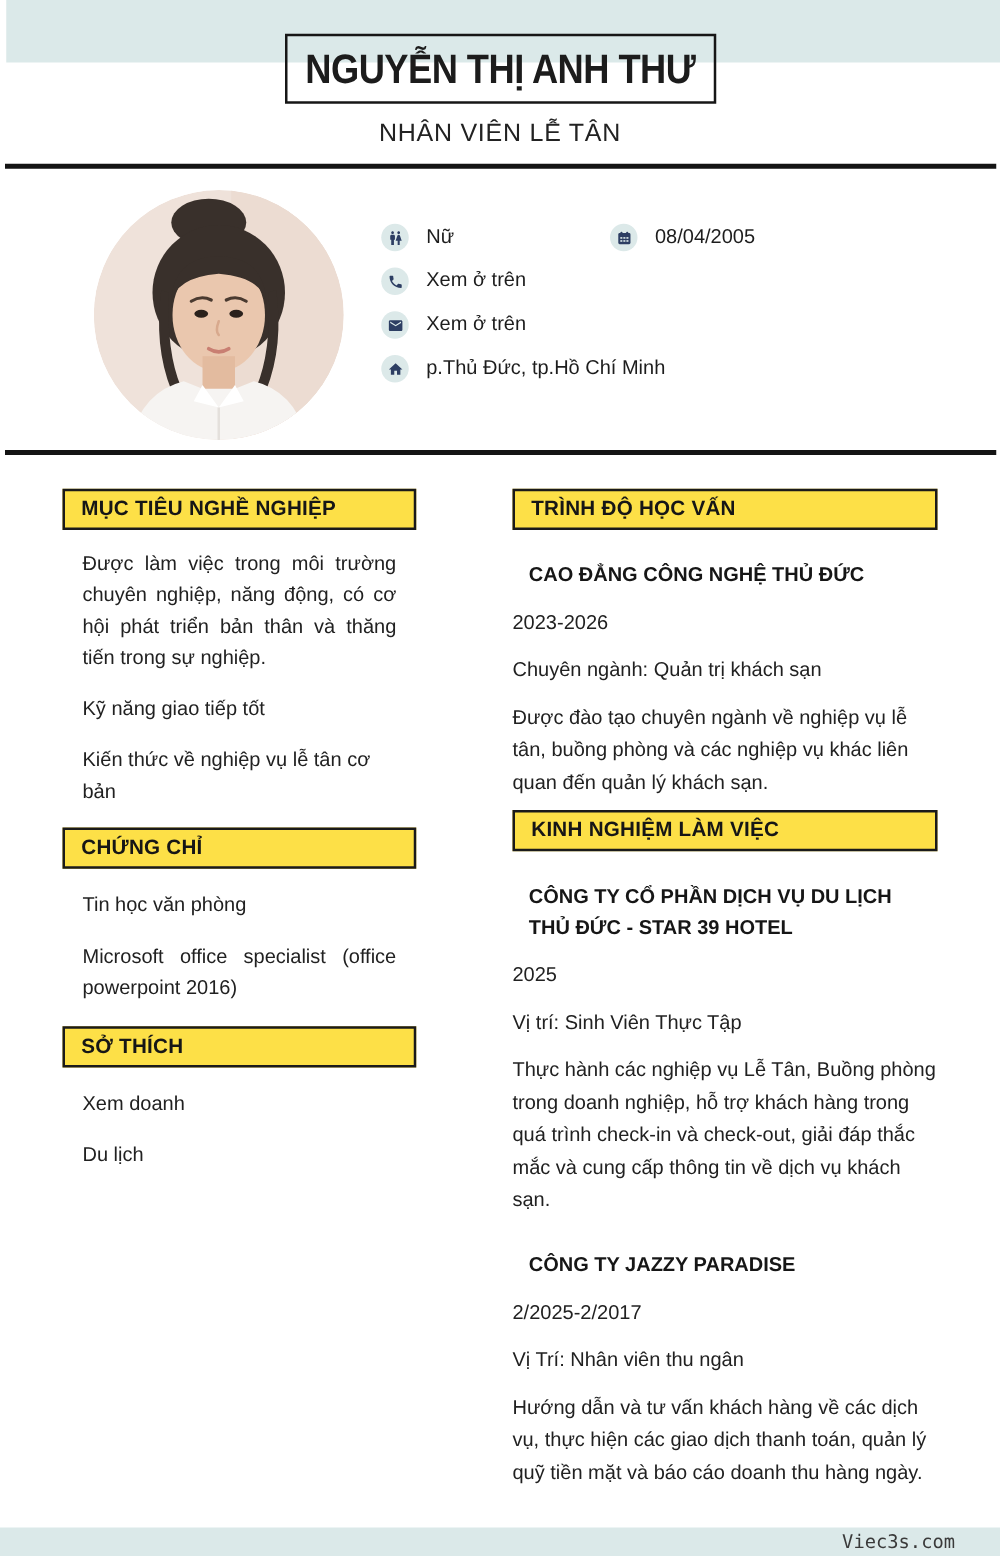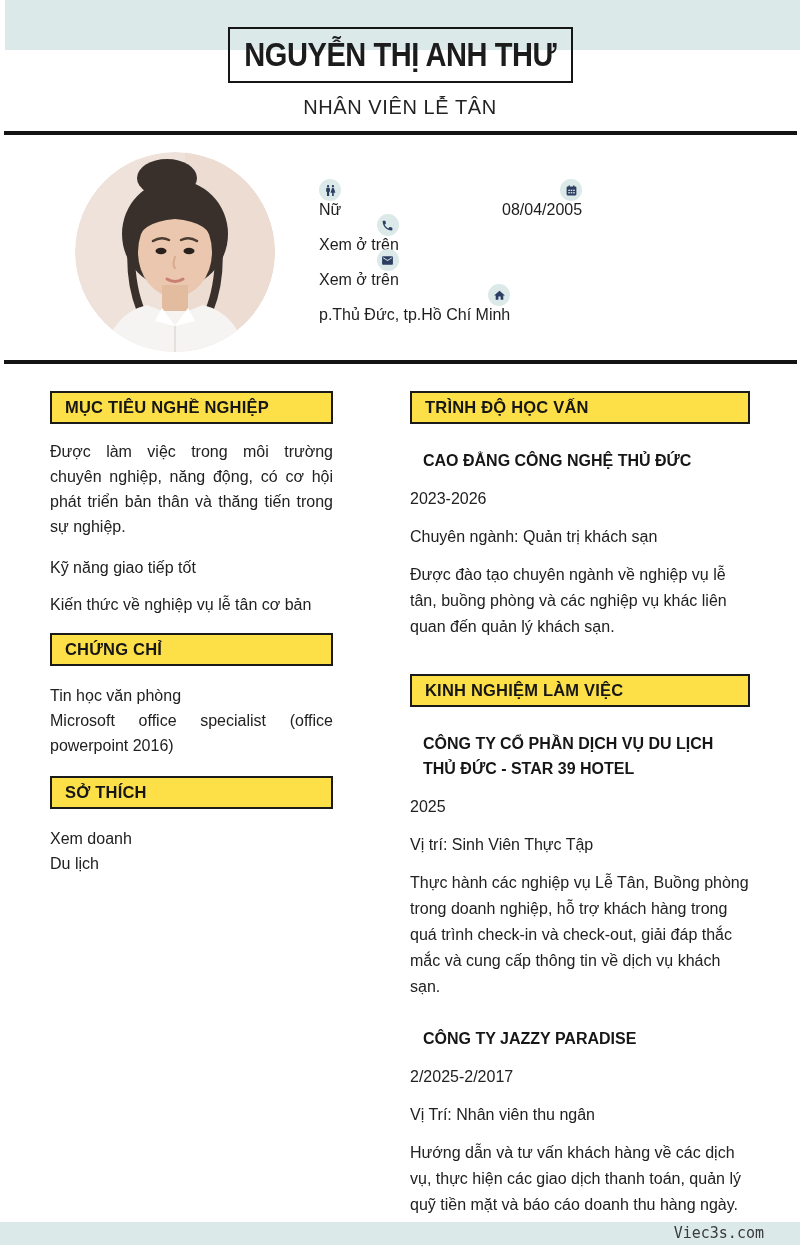--- a/index.html
+++ b/index.html
@@ -20,41 +20,41 @@
   .subtitle{position:absolute;left:0;top:96px;width:800px;text-align:center;
     font-size:20px;letter-spacing:0.6px;color:#222;}
 
   .rule{position:absolute;left:4px;right:3px;height:4px;background:#141414;}
   .rule-1{top:131px;}
   .rule-2{top:360px;}
 
   .photo{position:absolute;left:75px;top:152px;width:200px;height:200px;border-radius:50%;overflow:hidden;}
   .photo svg{display:block;width:100%;height:100%;}
 
-  .info-row{position:absolute;display:flex;align-items:flex-end;flex-direction:column;}
+  .info-row{position:absolute;display:flex;align-items:center;}
   .icon-circle{width:22px;height:22px;border-radius:50%;background:#dce9e9;
     display:flex;align-items:center;justify-content:center;flex:0 0 auto;color:#2d3e63;}
   .icon-circle svg{width:13px;height:13px;display:block;}
   .info-text{margin-left:14px;font-size:16px;color:#1d1d1d;white-space:nowrap;}
 
   .col{position:absolute;top:391px;}
   .col-left{left:50px;width:283px;}
   .col-right{left:410px;width:340px;}
 
   .sec-box{border:2px solid #1a1a1a;box-sizing:border-box;height:33px;
     display:flex;align-items:center;padding:0 13px;font-size:16.5px;font-weight:700;
     letter-spacing:0.2px;color:#161616;background:#fde047;}
-  .para{margin:0;font-size:16px;line-height:25px;}
+  .para{margin:16px;font-size:16px;line-height:25px;}
   .justify{text-align:justify;}
   .rcol-para{margin:0;font-size:16px;line-height:26px;}
   .bold-head{margin:13px;font-size:16px;line-height:25px;font-weight:700;color:#161616;}
 
   .mt-15{margin-top:15px;} .mt-21{margin-top:21px;} .mt-16{margin-top:16px;}
   .mt-12{margin-top:12px;} .mt-13{margin-top:13px;} .mt-17{margin-top:17px;}
-  .mt-18{margin-top:18px;} .mt-22{margin-top:34px;}
+  .mt-18{margin-top:18px;} .mt-22{margin-top:8px;}
   .mt-24{margin-top:24px;} .mt-26{margin-top:26px;}
 </style>
 </head>
 <body>
 
 <div class="band-top"></div>
 
 <div class="name-box">
   <div class="name">NGUYỄN THỊ ANH THƯ</div>
 </div>

